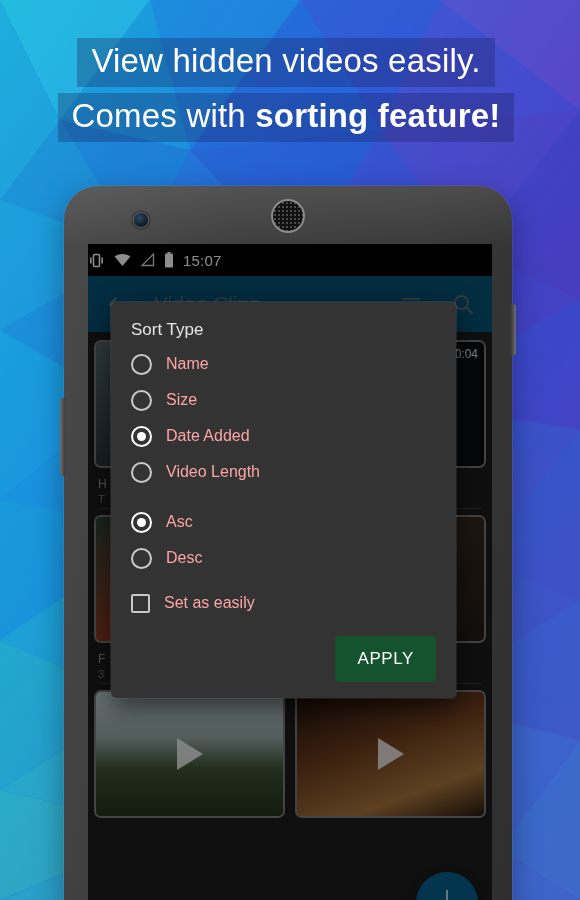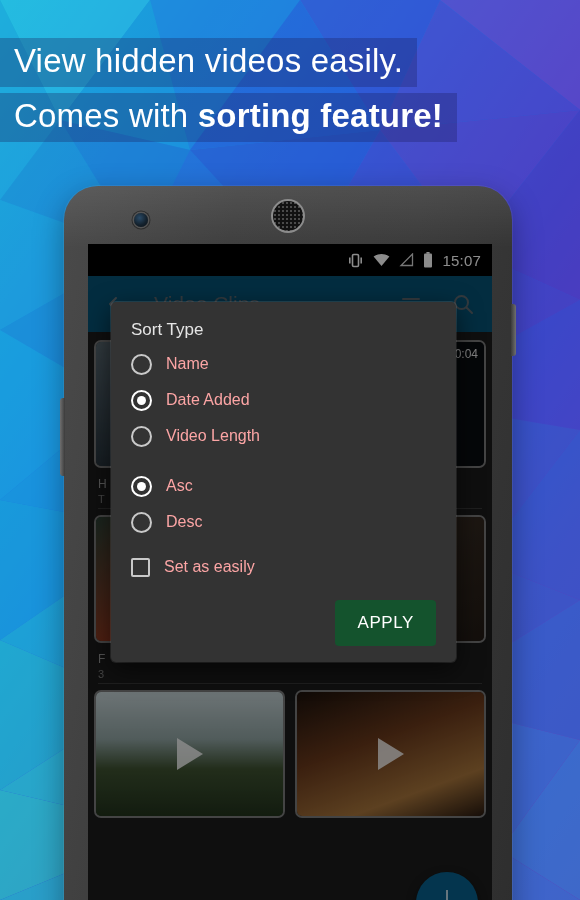--- a/index.html
+++ b/index.html
@@ -18,21 +18,21 @@
 
   
   #poly { position:absolute; inset:0; width:580px; height:900px; }
 
   
   .promo {
     position: absolute;
     left: 0; right: 8px;
     display: flex;
     flex-direction: column;
-    align-items: flex-start;
+    align-items: center;
     z-index: 5;
   }
   .promo-line {
     color: #ffffff;
     background: rgba(25,28,85,0.30);
     padding: 4px 14px 7px 14px;
     white-space: nowrap;
     letter-spacing: 0.2px;
   }
   .promo-line1 { font-size: 33px; font-weight: 400; margin-bottom: 6px; }
@@ -89,21 +89,21 @@
     width: 404px; height: 702px;
     background: #1b1b1b;
     overflow: hidden;
   }
 
   
   #statusbar {
     position: relative;
     height: 32px;
     background: #000;
-    display: flex; align-items: center; justify-content: flex-end;
+    display: flex; align-items: center; justify-content: flex-start;
     padding-right: 11px;
     gap: 9px;
   }
   #statusbar .si { display: flex; align-items: center; }
   .clock { color: #fff; font-size: 15px; font-weight: 400; letter-spacing: .2px; }
 
   
   #appbar {
     height: 56px;
     background: #075375;
@@ -411,20 +411,24 @@
       <div id="scrim"></div>
 
       <div id="dialog" style="left:23px; top:58px; width:345px;">
         <div class="section-head">Sort Type</div>
 
         <div class="opt">
           <span class="radio"></span>
           <span class="opt-label">Name</span>
         </div>
         <div class="opt">
+          <span class="radio"></span>
+          <span class="opt-label">Size</span>
+        </div>
+        <div class="opt">
           <span class="radio on"></span>
           <span class="opt-label">Date Added</span>
         </div>
         <div class="opt">
           <span class="radio"></span>
           <span class="opt-label">Video Length</span>
         </div>
 
         <div class="gap"></div>
 

